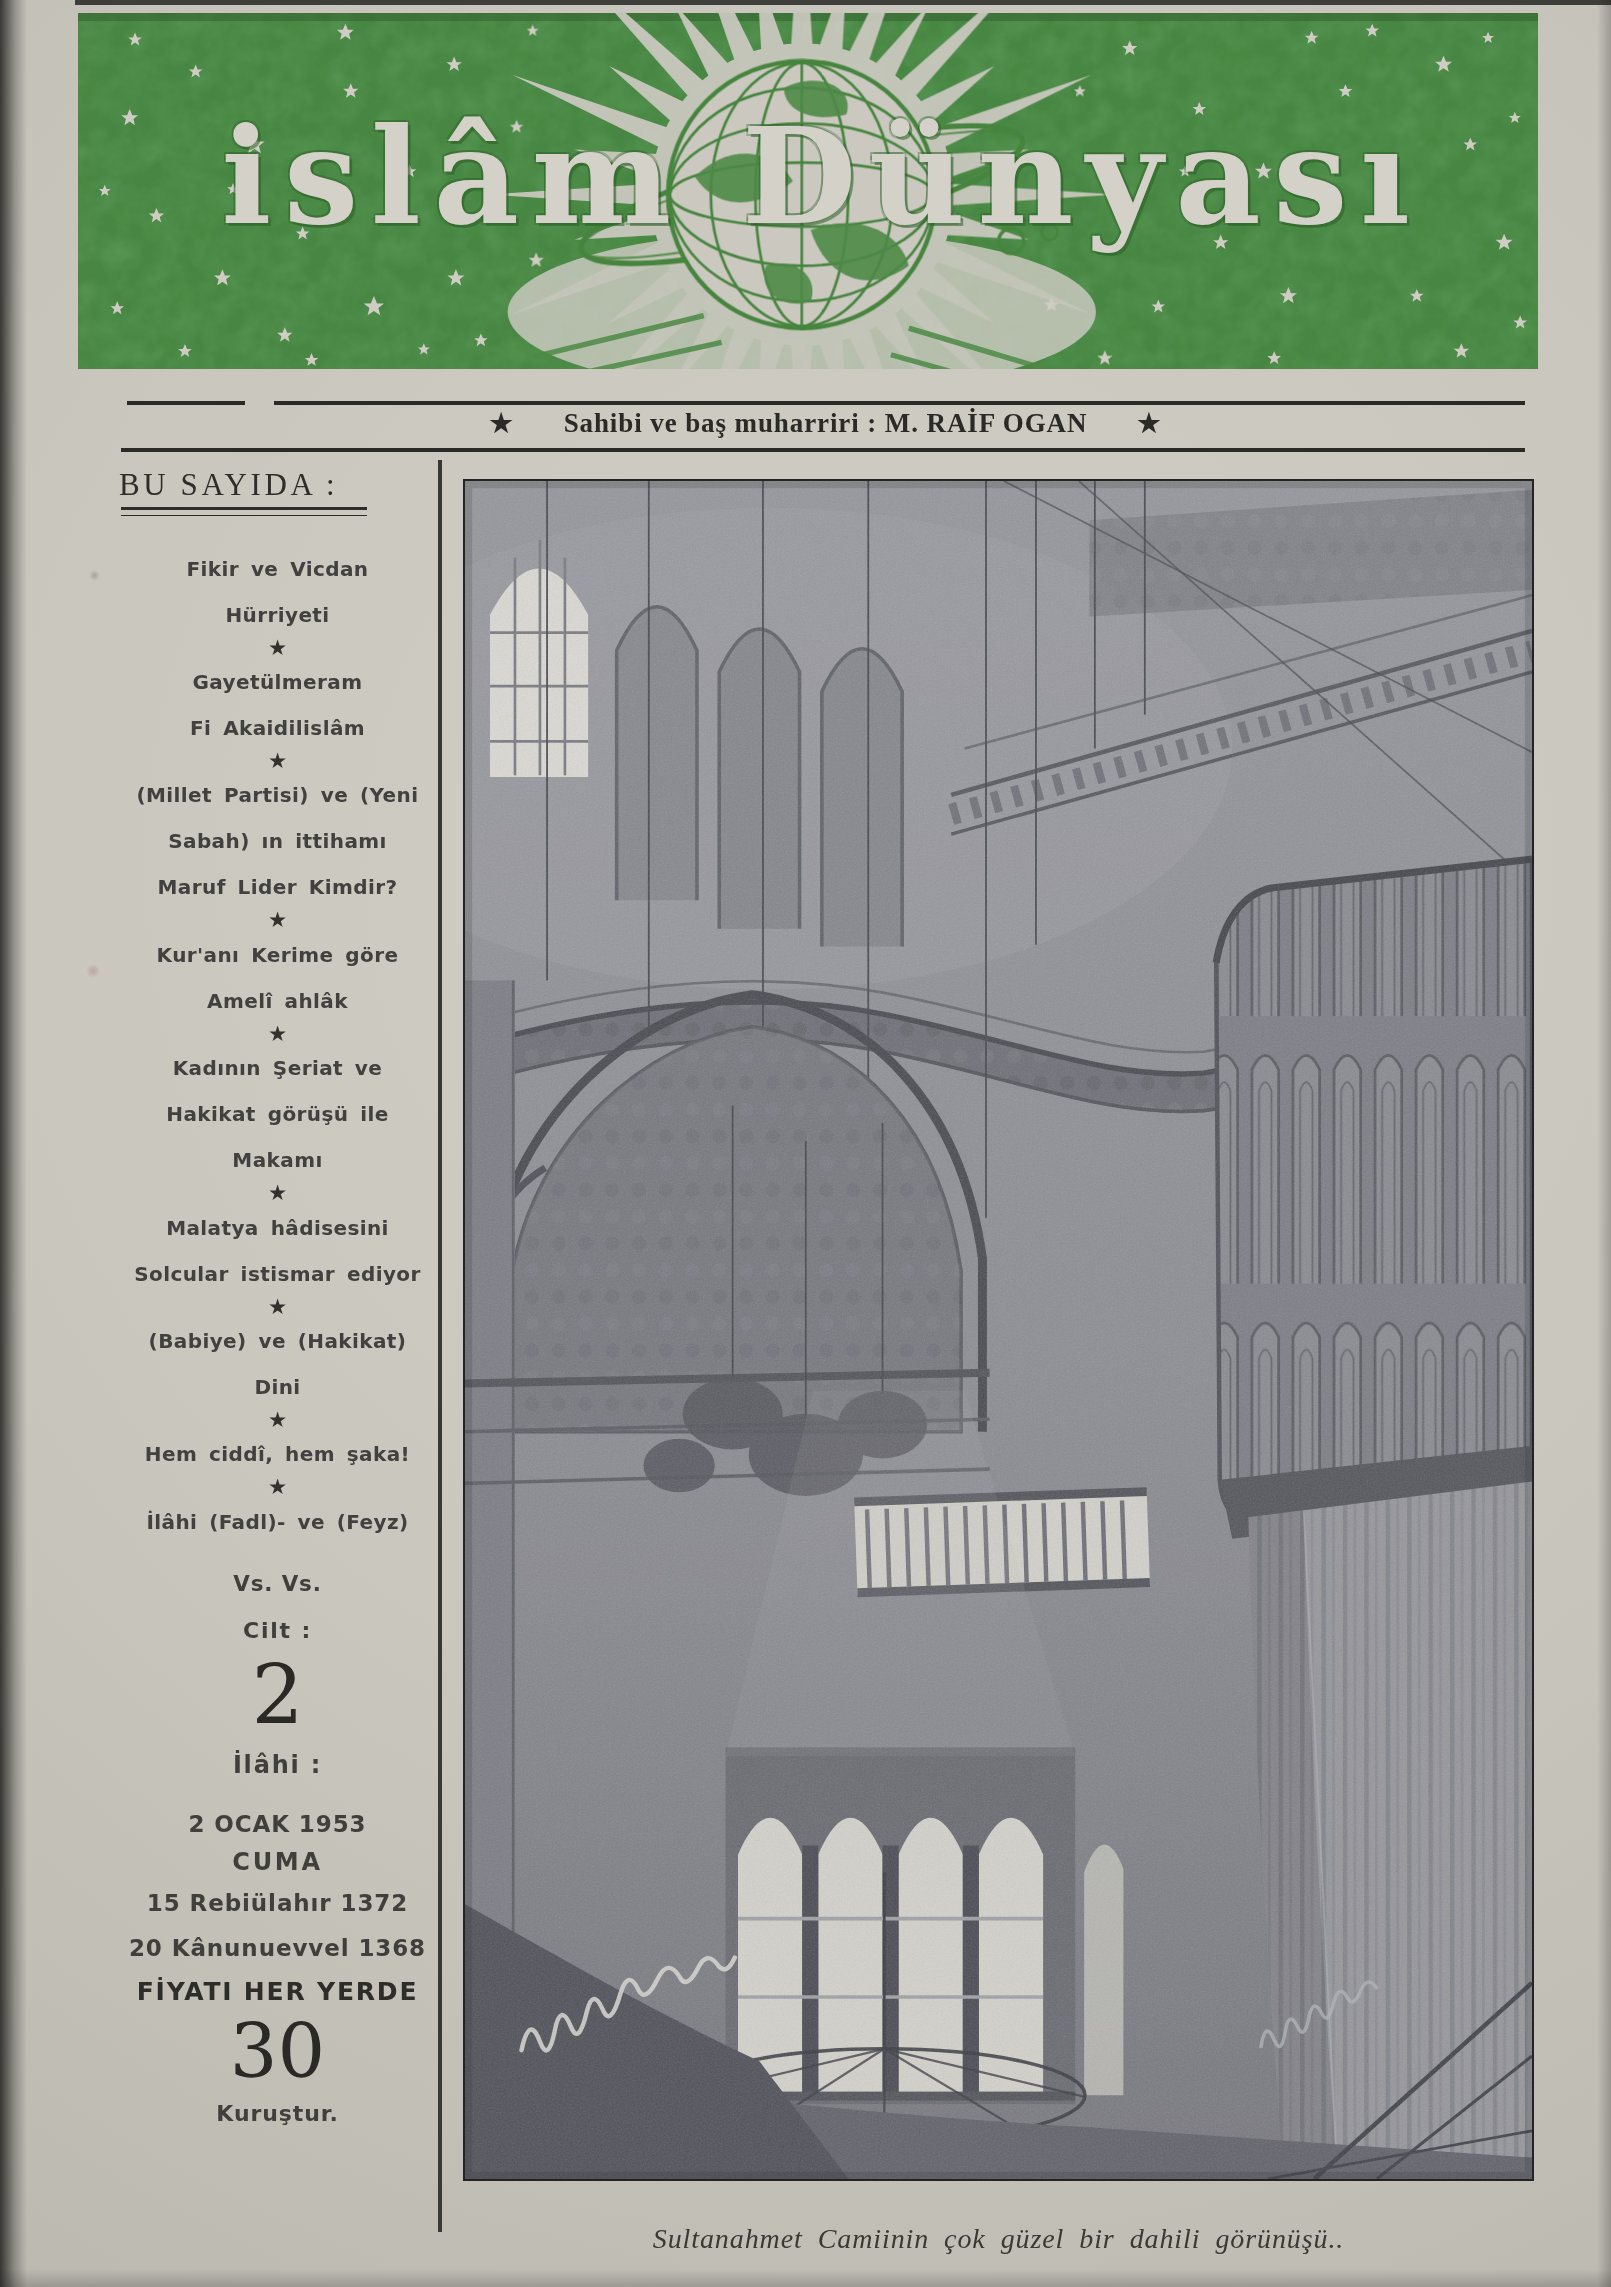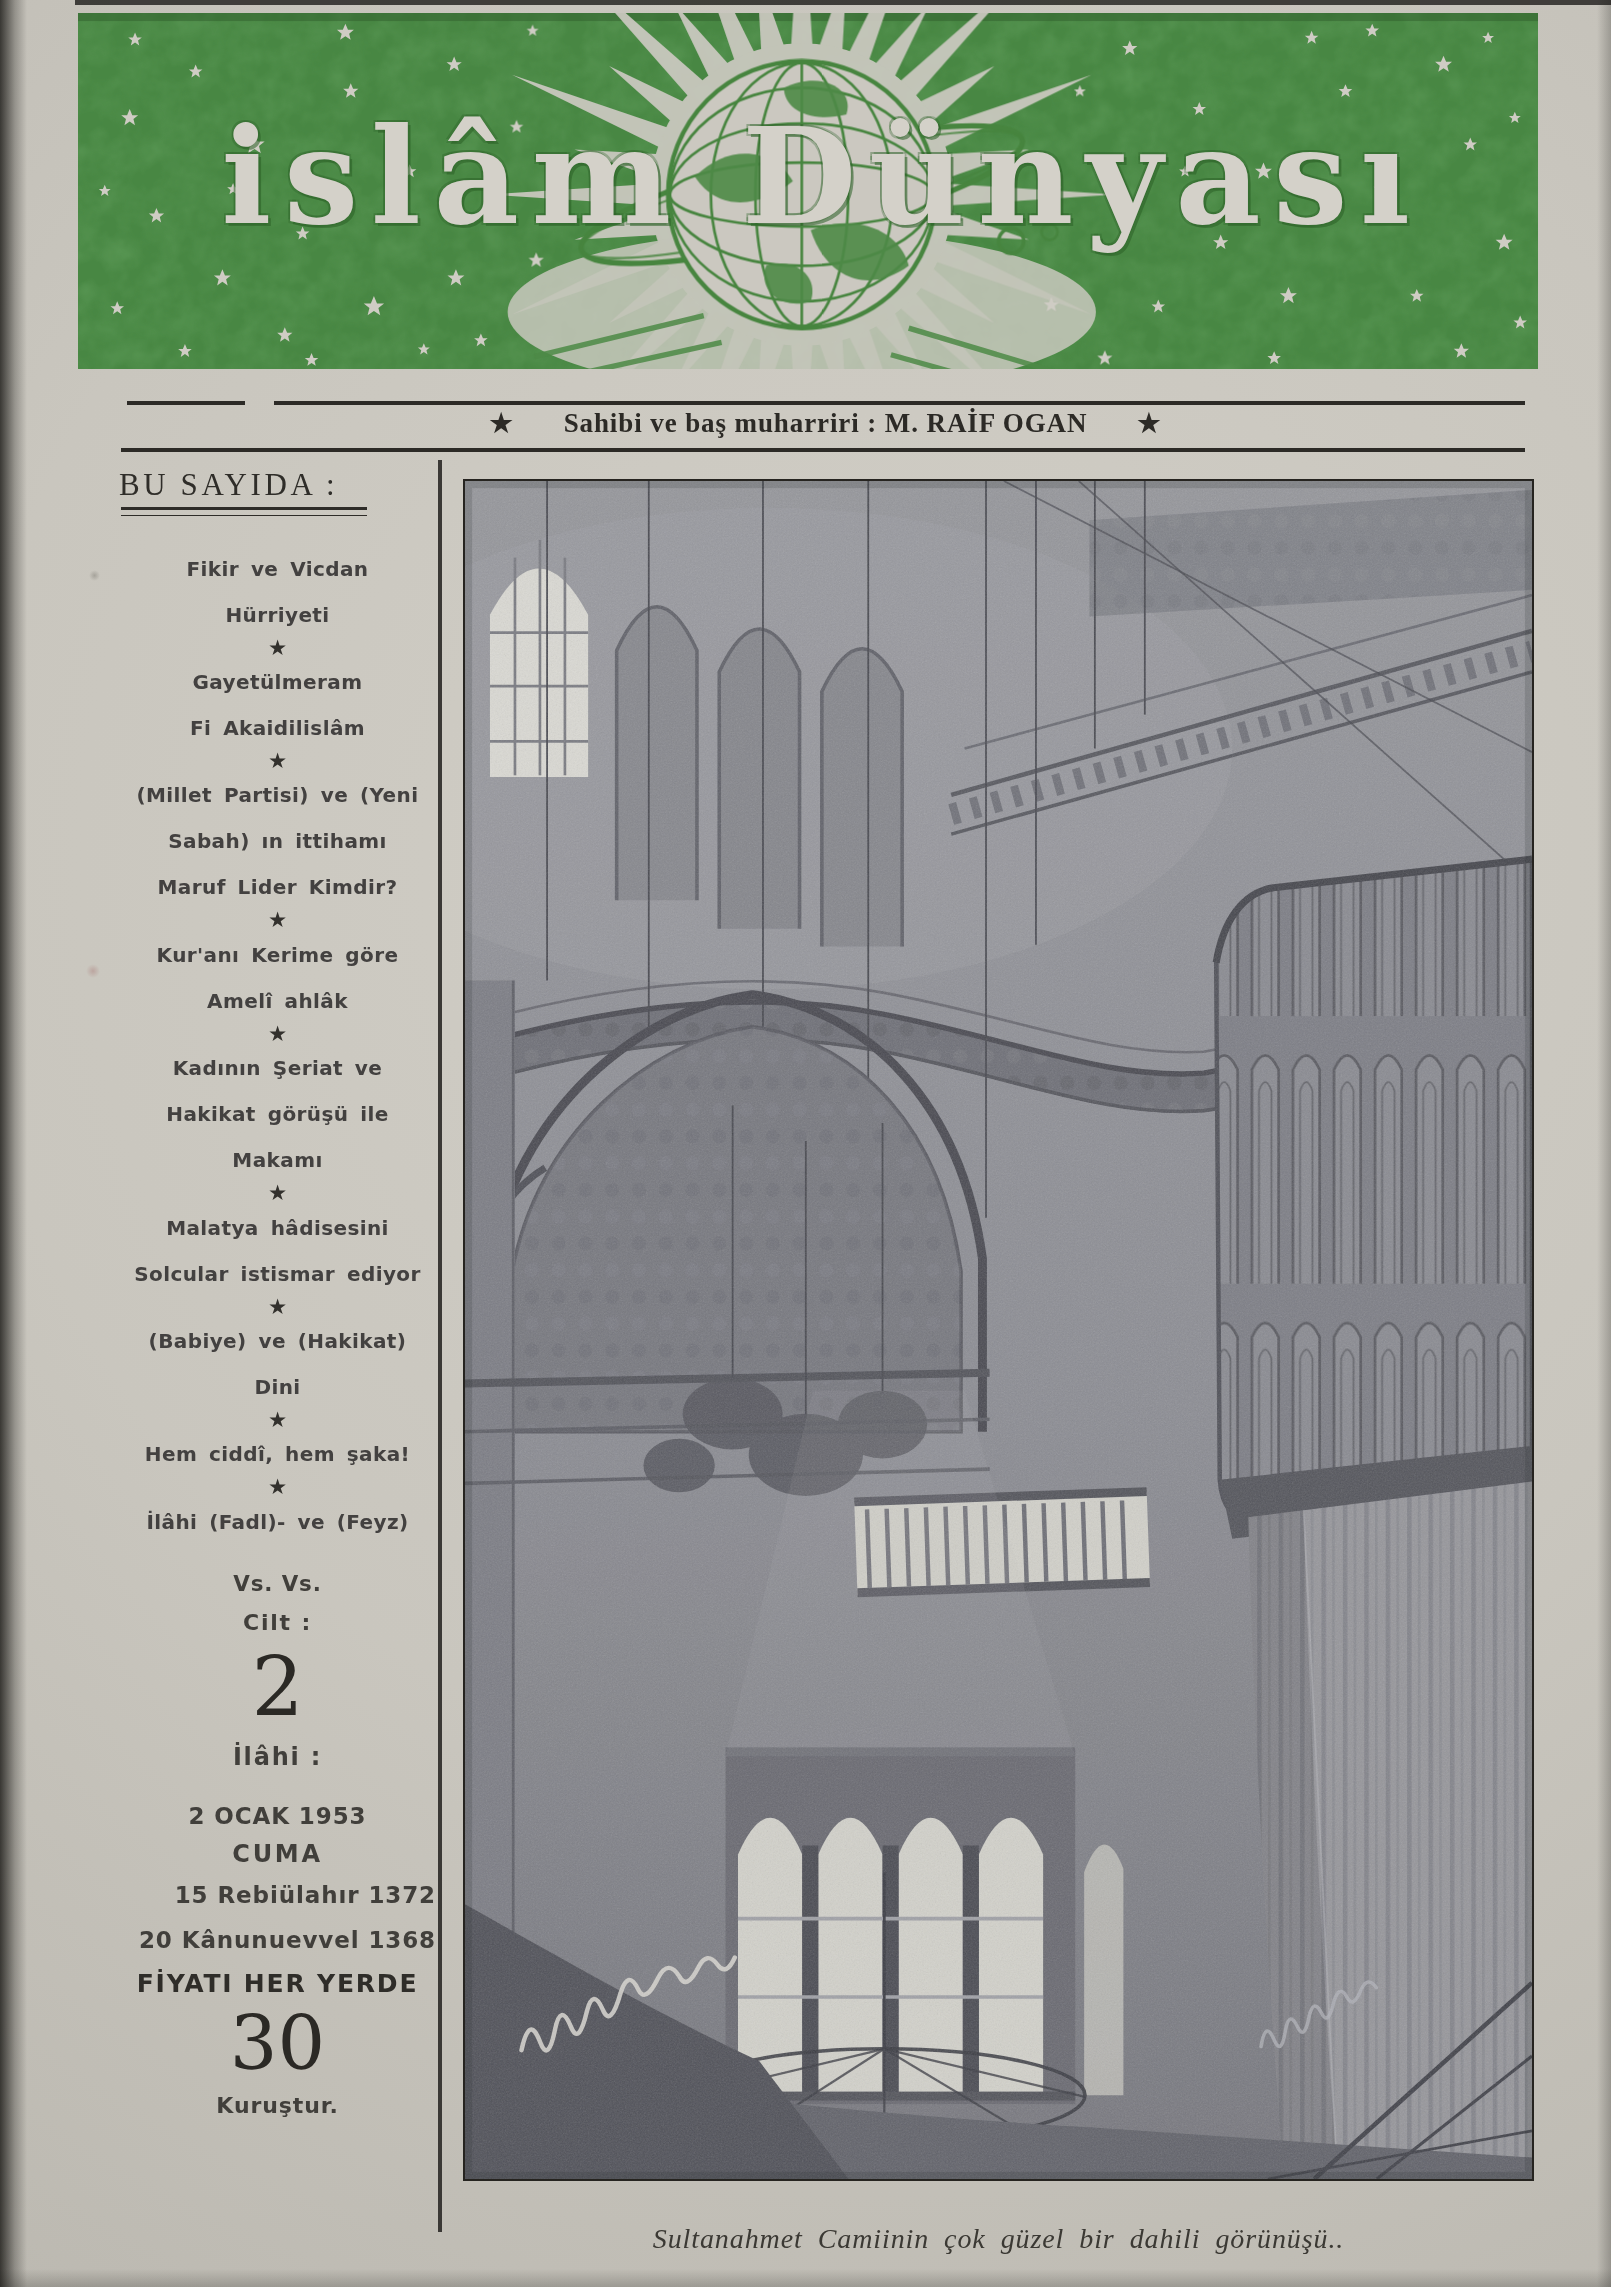--- a/index.html
+++ b/index.html
@@ -36,28 +36,28 @@
   
   .toc{position:absolute;left:119px;top:467px;width:317px;text-align:center;color:#413f3b;}
   .toc h2{margin:0;text-align:left;font-family:"Liberation Serif",serif;font-weight:400;
     font-size:31px;line-height:1.15;letter-spacing:3.6px;color:#2f2d29;}
   .toc-underline{width:246px;height:4.5px;border-top:3.6px solid #2e2c28;border-bottom:1.8px solid #2e2c28;margin:4.5px 0 0 1.8px;}
   #toc-list{margin-top:30px;}
   .toc-item{font-family:"DejaVu Sans",sans-serif;font-weight:700;font-size:20px;line-height:46px;
     letter-spacing:0.4px;word-spacing:4.5px;white-space:pre-line;color:#434140;}
   .toc-sep{font-size:21.4px;line-height:21.4px;color:#33312d;}
   .toc-etc{margin-top:19.6px;font-family:"DejaVu Sans",sans-serif;font-weight:700;font-size:21.4px;line-height:39px;letter-spacing:0.9px;}
-  .issue{margin-top:0;}
+  .issue{margin-top:8px;}
   .cilt-label{font-family:"DejaVu Sans",sans-serif;font-weight:700;font-size:22px;line-height:39px;letter-spacing:1.8px;}
   .cilt-value{font-family:"DejaVu Serif",serif;font-size:82px;line-height:1.02;color:#2b2925;margin-top:3.6px;}
   .sayi-label{font-family:"DejaVu Sans",sans-serif;font-weight:700;font-size:24px;line-height:41px;letter-spacing:1.8px;margin-top:7.1px;}
   .sayi-value{font-family:"DejaVu Sans",sans-serif;font-weight:700;font-style:italic;font-size:100px;line-height:1.08;color:#262420;}
   .date-1{margin-top:19.6px;font-family:"DejaVu Sans",sans-serif;font-weight:700;font-size:23px;line-height:39px;letter-spacing:0.9px;}
   .date-2{font-family:"DejaVu Sans",sans-serif;font-weight:700;font-size:24px;line-height:37px;letter-spacing:2.7px;}
-  .date-3,.date-4{font-family:"DejaVu Sans",sans-serif;font-weight:700;font-size:23px;line-height:45px;letter-spacing:0.9px;text-align:right;}
+  .date-3,.date-4{font-family:"DejaVu Sans",sans-serif;font-weight:700;font-size:23px;line-height:45px;letter-spacing:0.9px;}
   .price-label{font-family:"DejaVu Sans",sans-serif;font-weight:700;font-size:25px;line-height:41px;letter-spacing:1.8px;color:#2f2d29;}
   .price-value{font-family:"DejaVu Serif",serif;font-size:75px;line-height:1.05;color:#2b2925;}
   .price-unit{font-family:"DejaVu Sans",sans-serif;font-weight:700;font-size:22px;line-height:37px;letter-spacing:0.9px;margin-top:3.6px;}
 
   .divider{position:absolute;left:438px;top:460px;width:3.6px;height:1772px;background:#3a3835;}
 
   
   .photo{position:absolute;left:463px;top:479px;width:1071px;height:1702px;
     border:2.7px solid #262420;box-sizing:border-box;background:#8e9094;margin:0;}
   .photo svg{display:block;width:100%;height:100%;}

